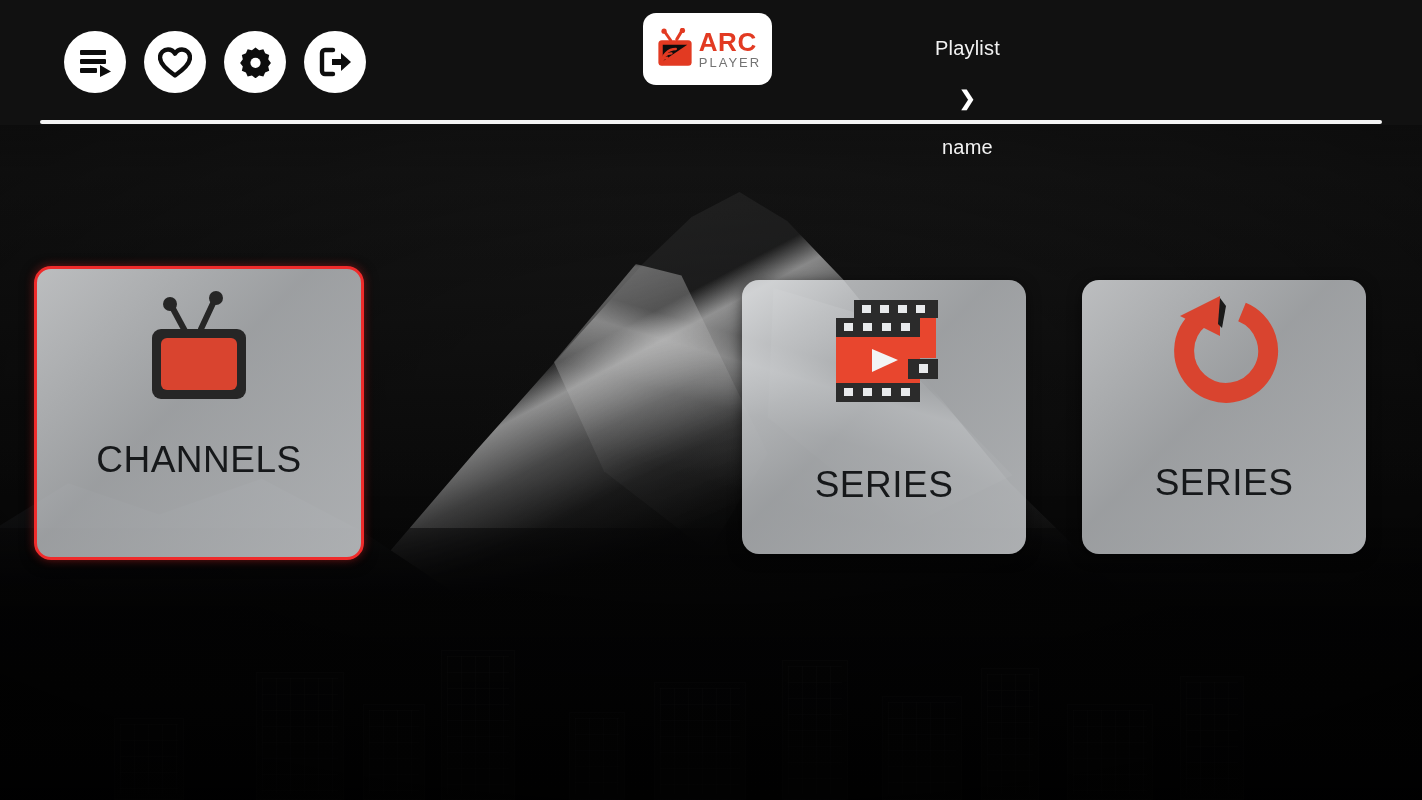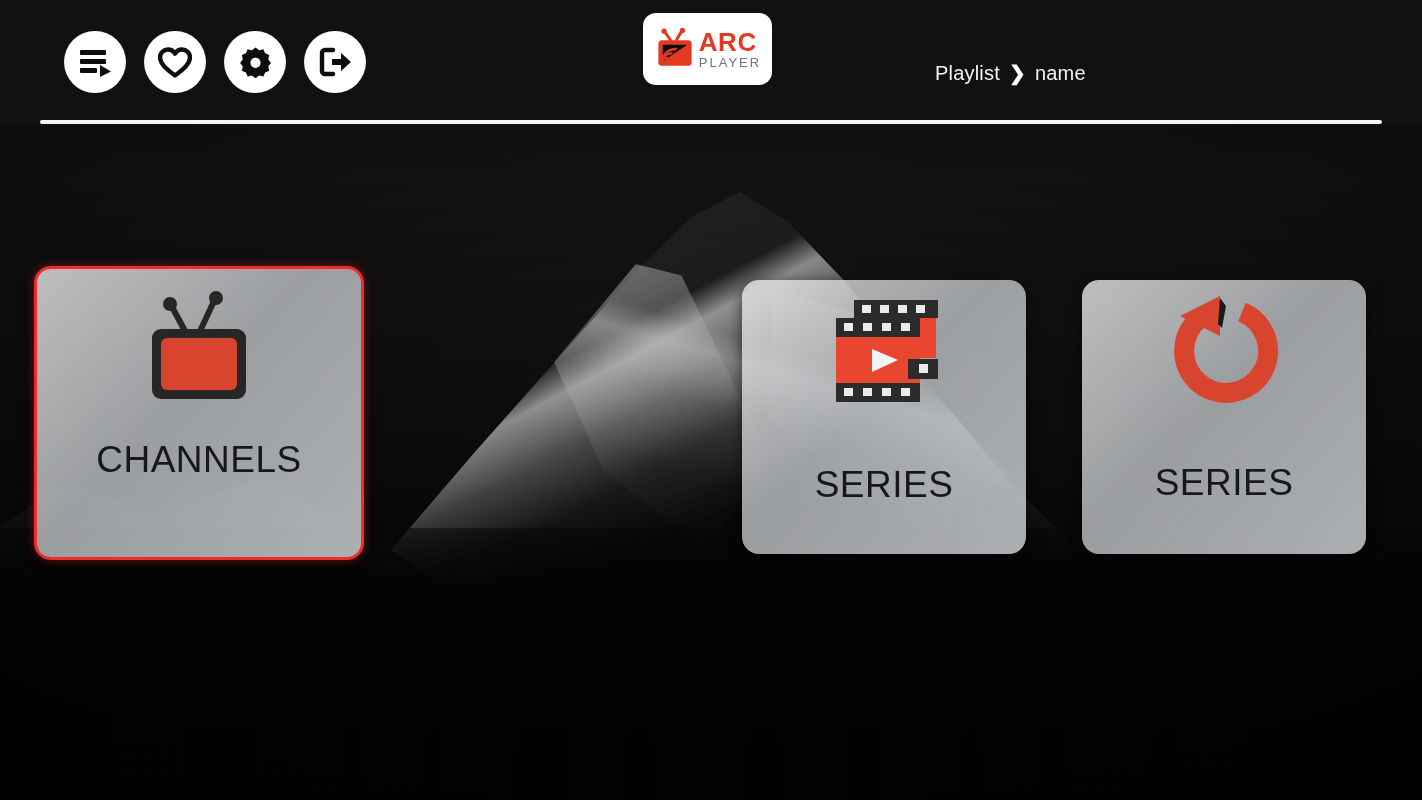--- a/index.html
+++ b/index.html
@@ -116,24 +116,25 @@
   #logo-arc{
     color:#e23a22; font-weight:bold; font-size:26px; letter-spacing:0.5px;
     font-family:"Liberation Sans", sans-serif;
   }
   #logo-player{
     color:#737373; font-size:13px; letter-spacing:2.0px;
     font-family:"Liberation Sans", sans-serif; margin-top:1px;
   }
 
   #breadcrumb{
-    position:absolute; left:935px; top:61px;
+    position:absolute; left:935px; top:37px;
     color:#f2f2f2; font-size:20px; letter-spacing:0.2px;
-    display:flex; align-items:center; gap:9px;
+    display:flex; align-items:center; gap:26px;
     white-space:nowrap;
+    flex-direction:column;
   }
   #breadcrumb .chev{ font-size:20px; font-weight:bold; color:#ffffff; }
 
   #header-divider{
     position:absolute; left:40px; top:120px;
     width:1342px; height:4px;
     background:#f4f4f4;
     border-radius:2px;
   }
 

